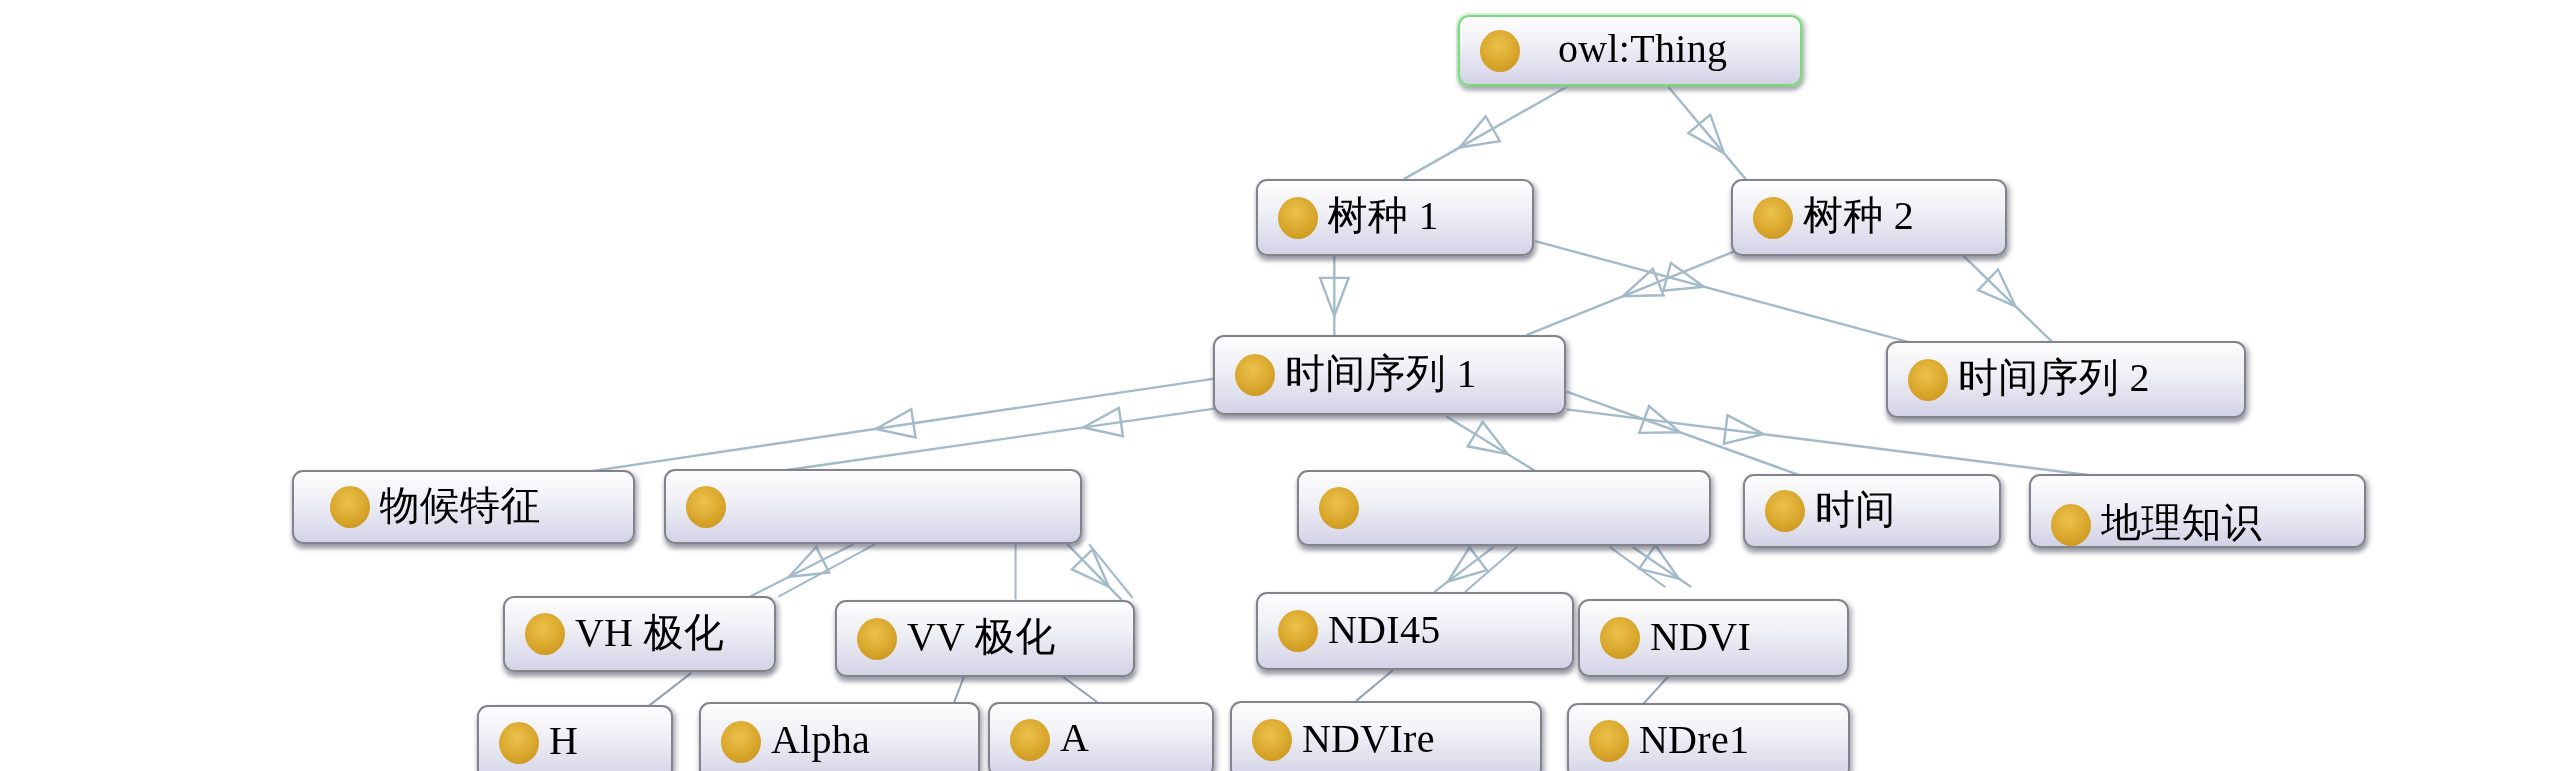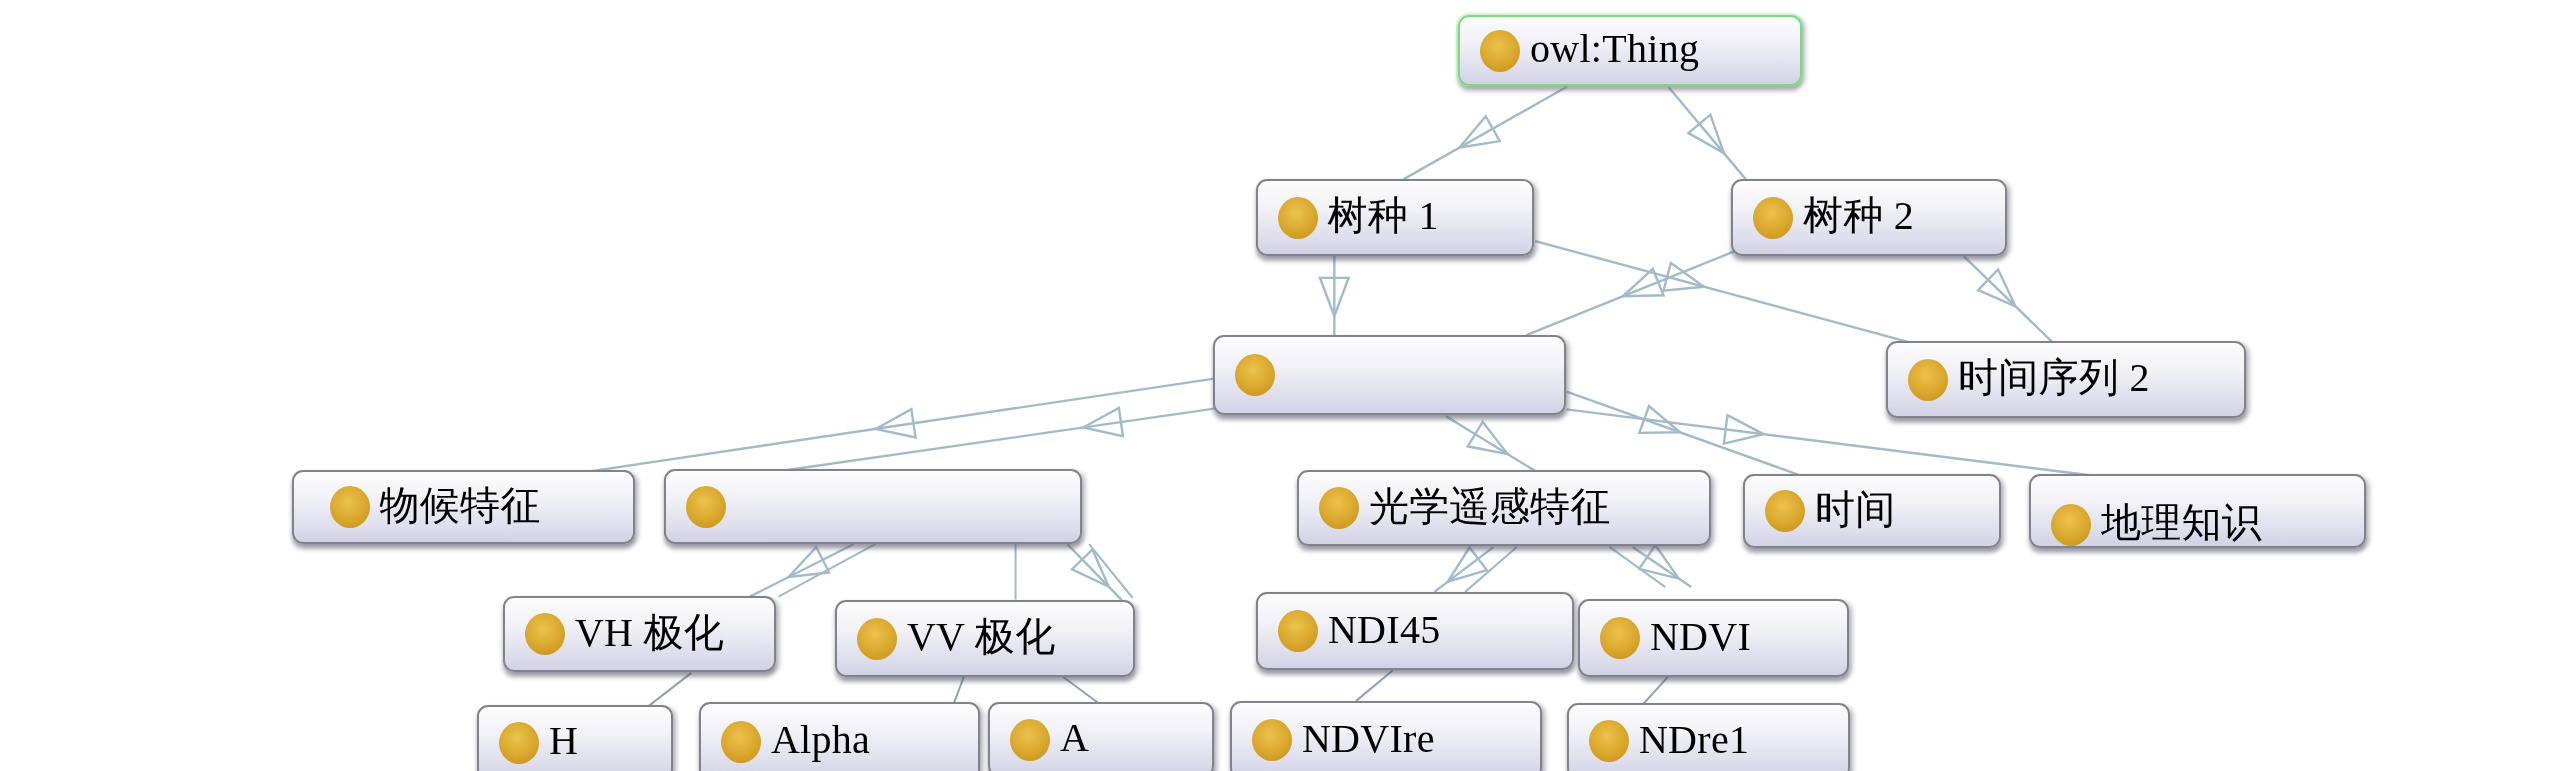--- a/index.html
+++ b/index.html
@@ -11,20 +11,21 @@
   .node{
     position:absolute;display:flex;align-items:center;box-sizing:border-box;
     padding-left:20.4px;border:2.7px solid #82828a;border-radius:11px;
     background:linear-gradient(to bottom,#fdfdfe 0%,#f2f2f7 35%,#e2e2ef 70%,#d2d2e6 100%);
     box-shadow:0 4.1px 4.1px rgba(80,80,100,0.45), 3.4px 2px 4.1px rgba(80,80,100,0.28);
     cursor:pointer;
   }
   .node.selected{
     border-color:#7ed87f;
     box-shadow:0 0 0 2px rgba(140,225,140,0.35), 0 4.1px 4.1px rgba(80,80,100,0.40), 3.4px 2px 4.1px rgba(80,80,100,0.25);
+    gap:28px;
   }
   .dot{
     flex:0 0 auto;width:40px;height:42px;border-radius:50%;
     background:radial-gradient(circle at 45% 38%, #ecc24c 0%, #d9a62c 55%, #c8961f 85%, rgba(200,150,31,0.25) 100%);
     margin-right:9.5px;
   }
   .label{
     font-size:40px;line-height:1;color:#000;white-space:nowrap;
     letter-spacing:0.3px;padding-bottom:2.7px;
   }
@@ -133,35 +134,35 @@
       <div class="node" style="left: 1256px; top: 179px; width: 278px; height: 77px; padding-left: 20px;">
         <span class="dot"></span>
         <span class="label">树种 1</span>
       </div>
       <div class="node" style="left: 1731px; top: 179px; width: 276px; height: 77px;">
         <span class="dot"></span>
         <span class="label">树种 2</span>
       </div>
       <div class="node" style="left: 1213px; top: 335px; width: 353px; height: 80px;">
         <span class="dot"></span>
+        <span class="label">时间序列 1</span>
       </div>
       <div class="node" style="left: 1886px; top: 341px; width: 360px; height: 77px;">
         <span class="dot"></span>
         <span class="label">时间序列 2</span>
       </div>
       <div class="node" style="left: 292px; top: 470px; width: 343px; height: 74px; padding-left: 36px;">
         <span class="dot"></span>
         <span class="label">物候特征</span>
       </div>
       <div class="node" style="left: 664px; top: 469px; width: 418px; height: 75px;">
         <span class="dot"></span>
       </div>
       <div class="node" style="left: 1297px; top: 470px; width: 414px; height: 76px;">
         <span class="dot"></span>
-        <span class="label">光学遥感特征</span>
       </div>
       <div class="node" style="left: 1743px; top: 474px; width: 258px; height: 74px;">
         <span class="dot"></span>
         <span class="label">时间</span>
       </div>
       <div class="node" style="left: 2029px; top: 474px; width: 337px; height: 74px; align-items: flex-end;">
         <span class="dot"></span>
         <span class="label">地理知识</span>
       </div>
       <div class="node" style="left: 503px; top: 596px; width: 273px; height: 76px;">

